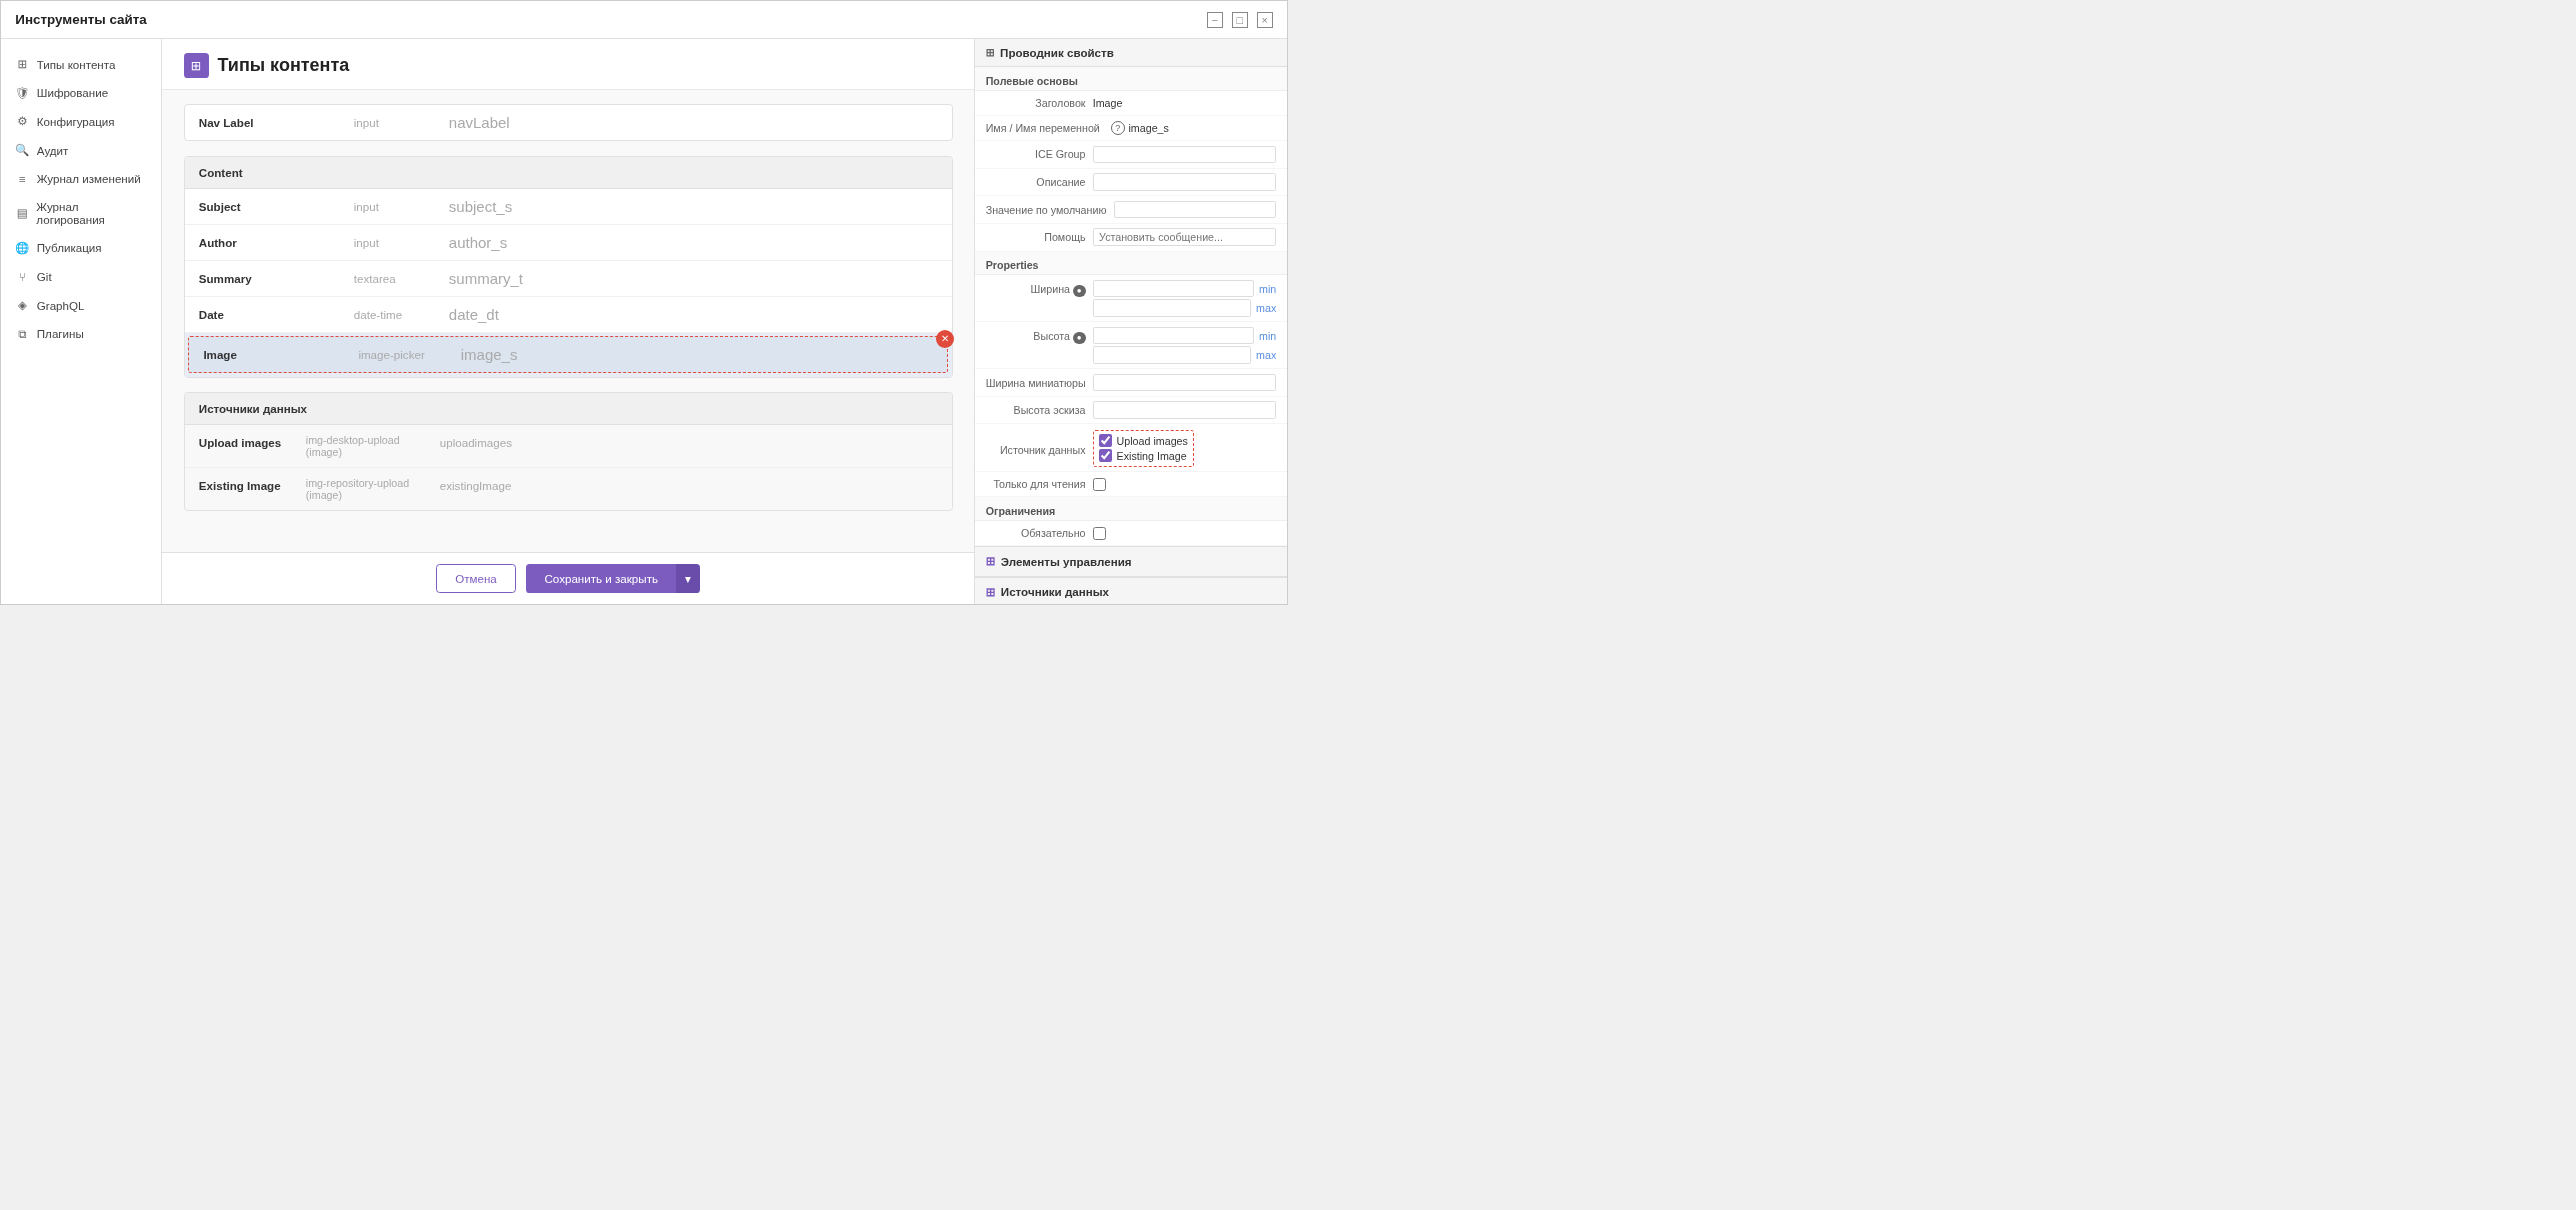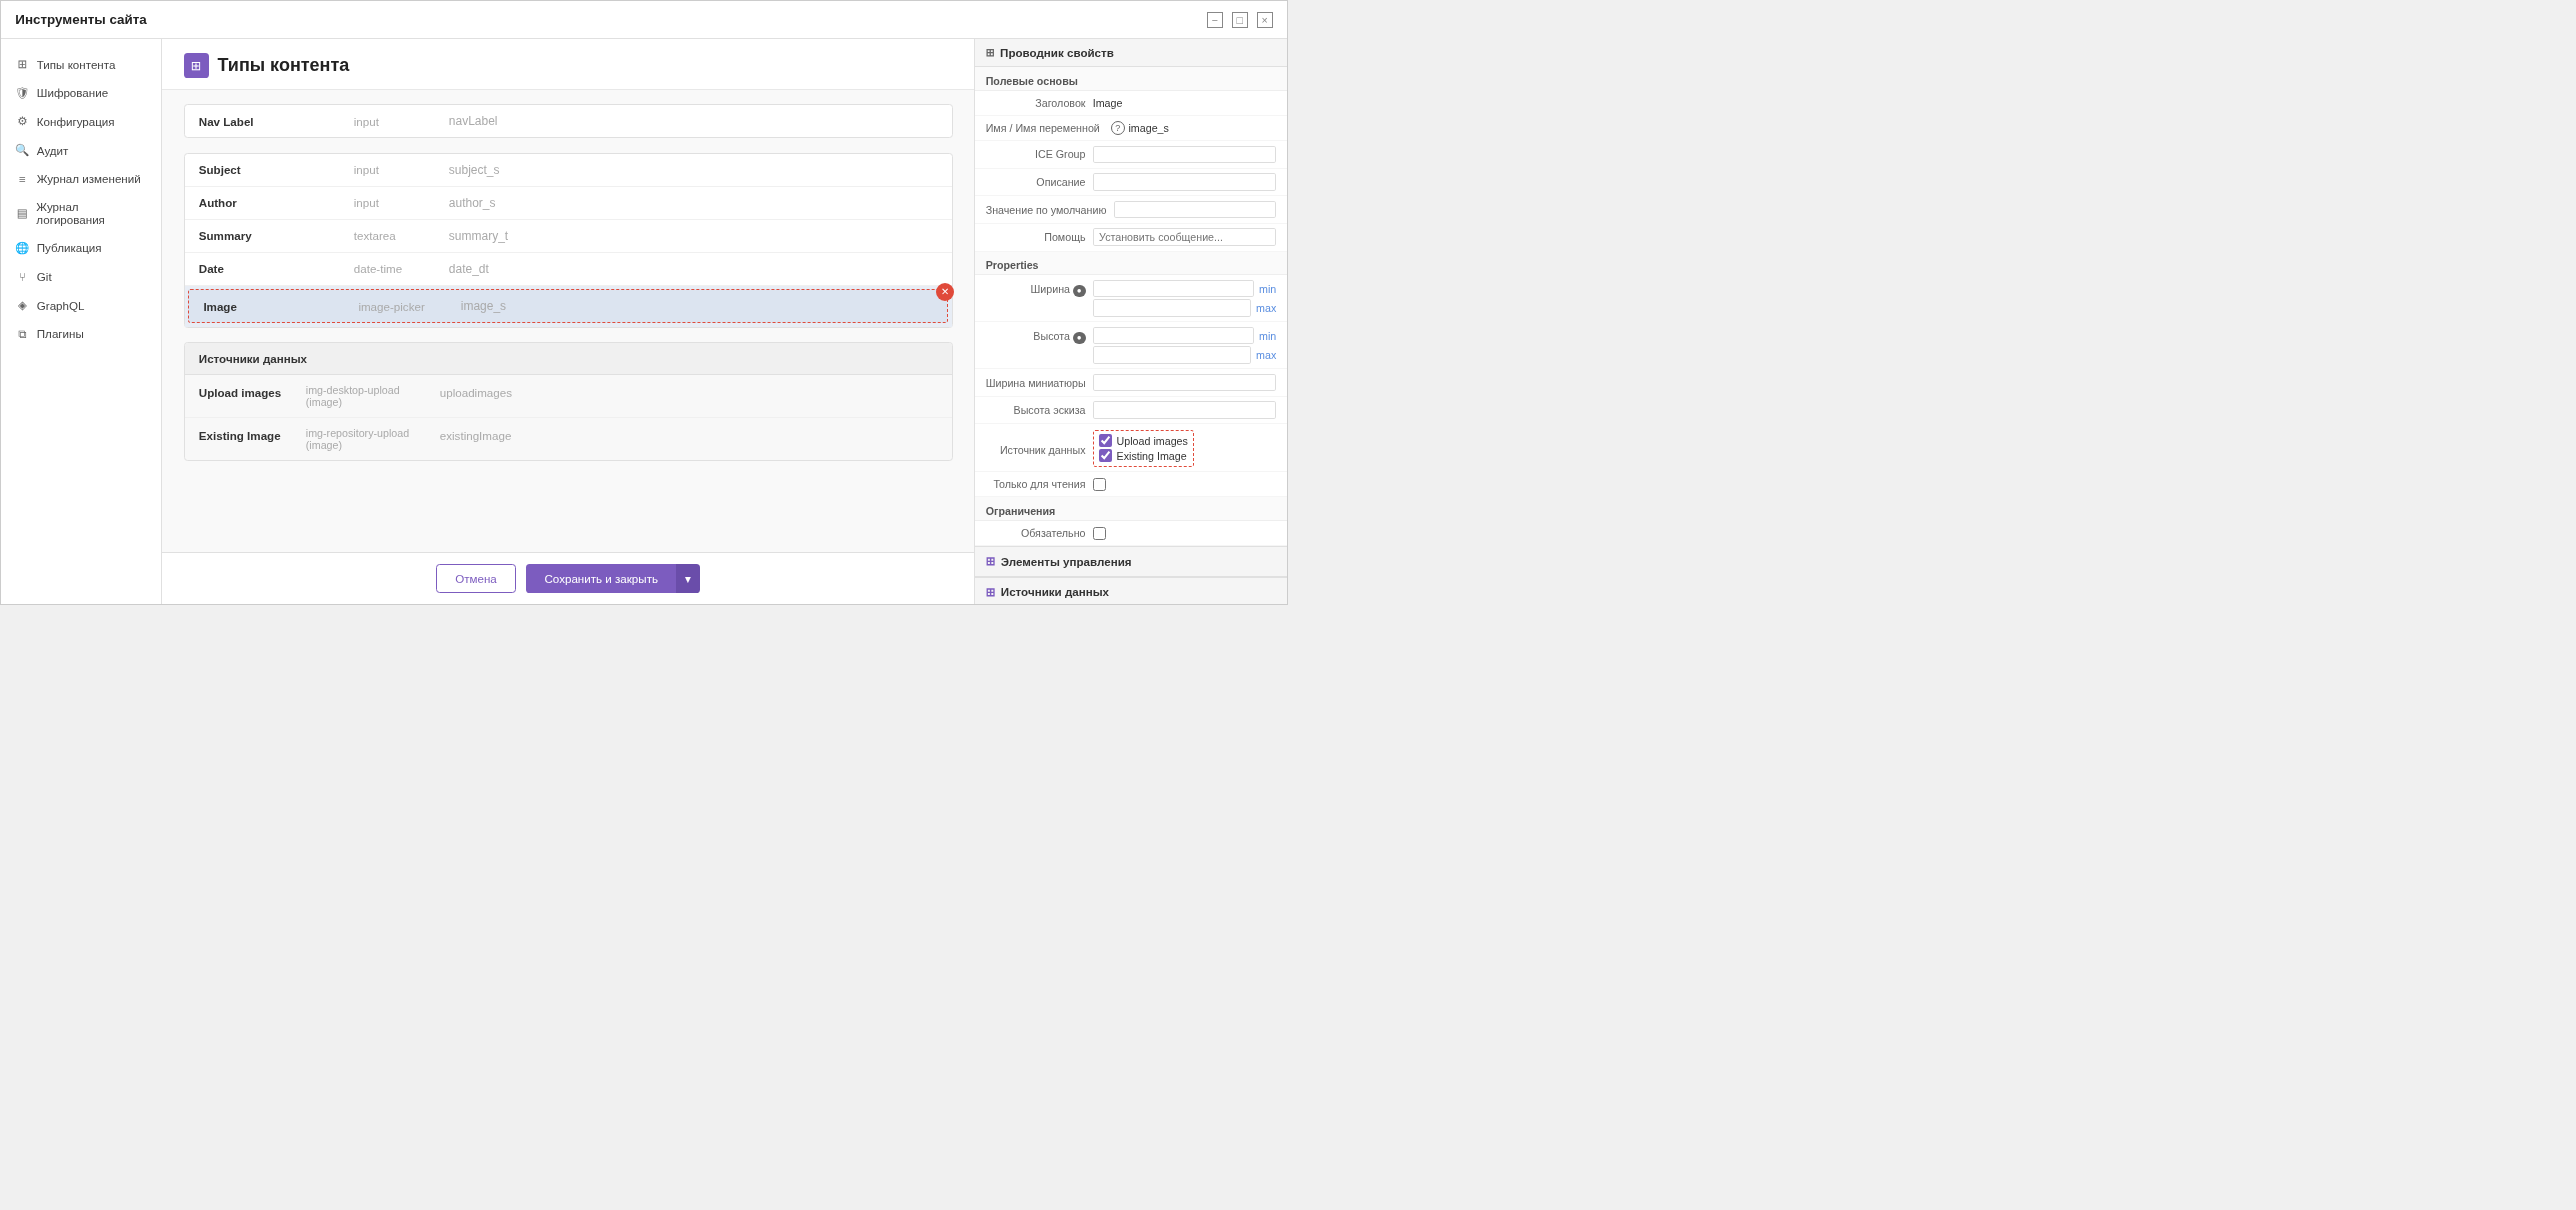--- a/index.html
+++ b/index.html
@@ -147,21 +147,21 @@
 
     .field-type {
       color: #aaa;
       font-size: 11.6px;
       min-width: 89px;
       padding-left: 30px;
     }
 
     .field-name {
       color: #aaa;
-      font-size: 12px;
+      font-size: 15px;
     }
 
     
     .section {
       background: #fff;
       border: 0.9px solid #e0e0e0;
       border-radius: 3.6px;
       margin-bottom: 14.3px;
     }
 
@@ -501,20 +501,21 @@
 
       <div class="form-area">
 
         <div class="nav-label-row">
           <span class="field-label">Nav Label</span>
           <span class="field-type">input</span>
           <span class="field-name">navLabel</span>
         </div>
 
         <div class="section">
+          <div class="section-header">Content</div>
 
           <div class="section-row">
             <span class="field-label">Subject</span>
             <span class="field-type">input</span>
             <span class="field-name">subject_s</span>
           </div>
 
           <div class="section-row">
             <span class="field-label">Author</span>
             <span class="field-type">input</span>

